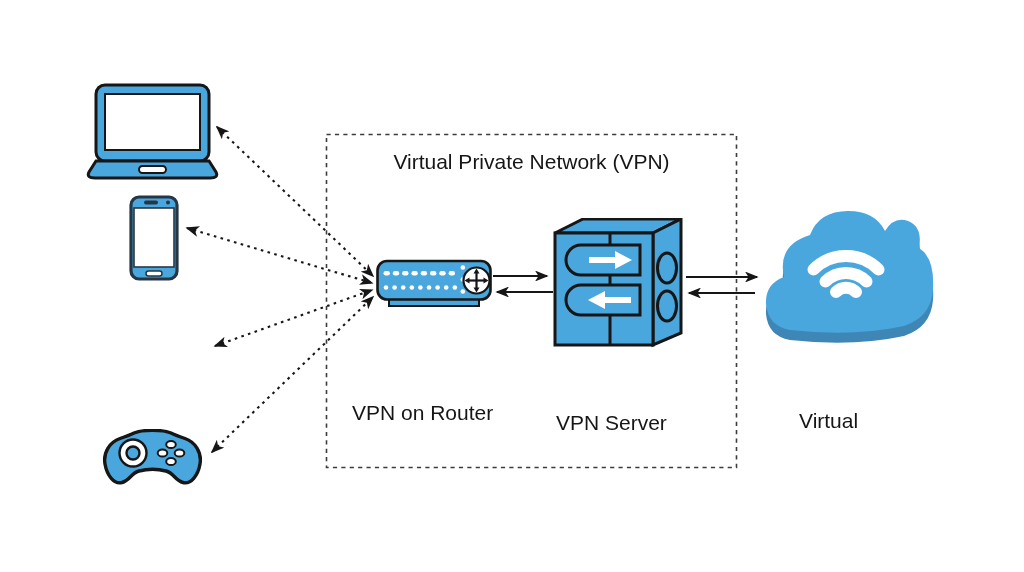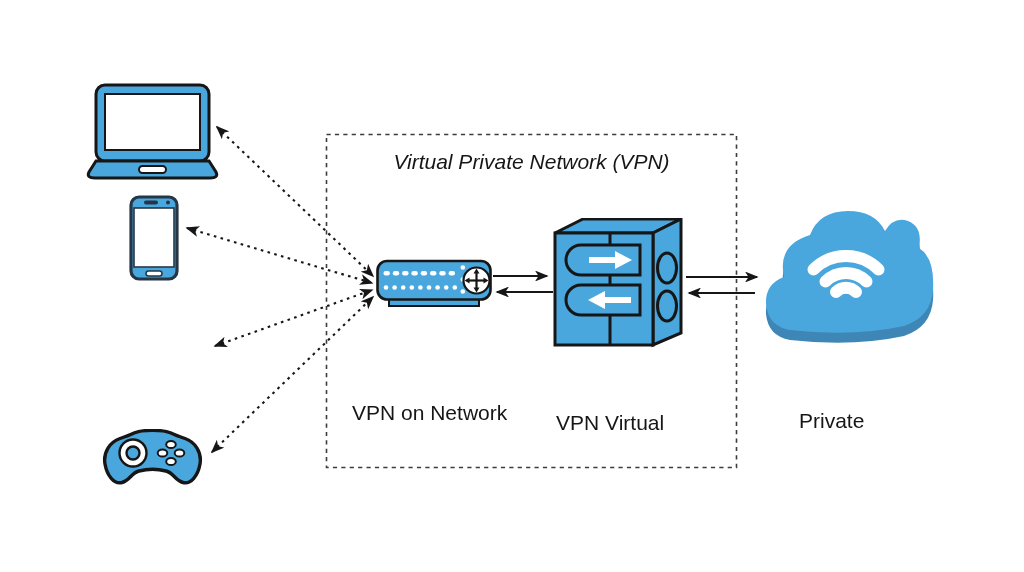--- a/index.html
+++ b/index.html
@@ -12,21 +12,21 @@
     background:var(--background);
     font-family:"Liberation Sans", sans-serif;
   }
   .stage{position:relative;width:1024px;height:572px;background:var(--background);}
   .abs{position:absolute;}
   .icon{z-index:2;}
   .label{
     position:absolute;z-index:3;color:var(--ink);
     font-size:21px;line-height:24px;white-space:nowrap;
   }
-  .title{text-align:center;font-style:italic;}
+  .title{text-align:center;}
   svg{display:block;}
   .f-blue{fill:var(--blue);} .f-dark{fill:var(--blue_dark);}
   .f-white{fill:#ffffff;}   .f-ink{fill:var(--ink);}
   .f-navy{fill:var(--phone_navy);} .f-none{fill:none;}
   .s-ink{stroke:var(--ink);} .s-navy{stroke:var(--phone_navy);}
   .s-white{stroke:#ffffff;} .s-grey{stroke:#3c3c3c;}
 </style>
 </head>
 <body>
 
@@ -156,17 +156,17 @@
       <path class="f-blue" d="M32,134 Q10,130 8,108 Q7,88 26,81 Q19,49 52,39 Q61,15 90,15
                Q117,15 127,35 Q136,20 150,25 Q165,31 161,52 Q177,62 175,94
                Q173,121 146,130 Q95,141 32,134 Z"></path>
       <path class="f-none s-white" stroke-width="12" stroke-linecap="round" d="M55.5,73.5 A46,46 0 0 1 120.5,73.5
                M67.5,85.5 A29,29 0 0 1 108.5,85.5
                M78,96 A14,14 0 0 1 98,96"></path>
     </svg>
   </div>
 
   <div class="label title" style="left:326px;top:150px;width:411px">Virtual Private Network (VPN)</div>
-  <div class="label" style="left:352px;top:401px">VPN on Network</div>
-  <div class="label" style="left:556px;top:411px">VPN Virtual</div>
-  <div class="label" style="left:799px;top:409px">Private</div>
+  <div class="label" style="left:352px;top:401px">VPN on Router</div>
+  <div class="label" style="left:556px;top:411px">VPN Server</div>
+  <div class="label" style="left:799px;top:409px">Virtual</div>
 
 </div>
 
 </body></html>

